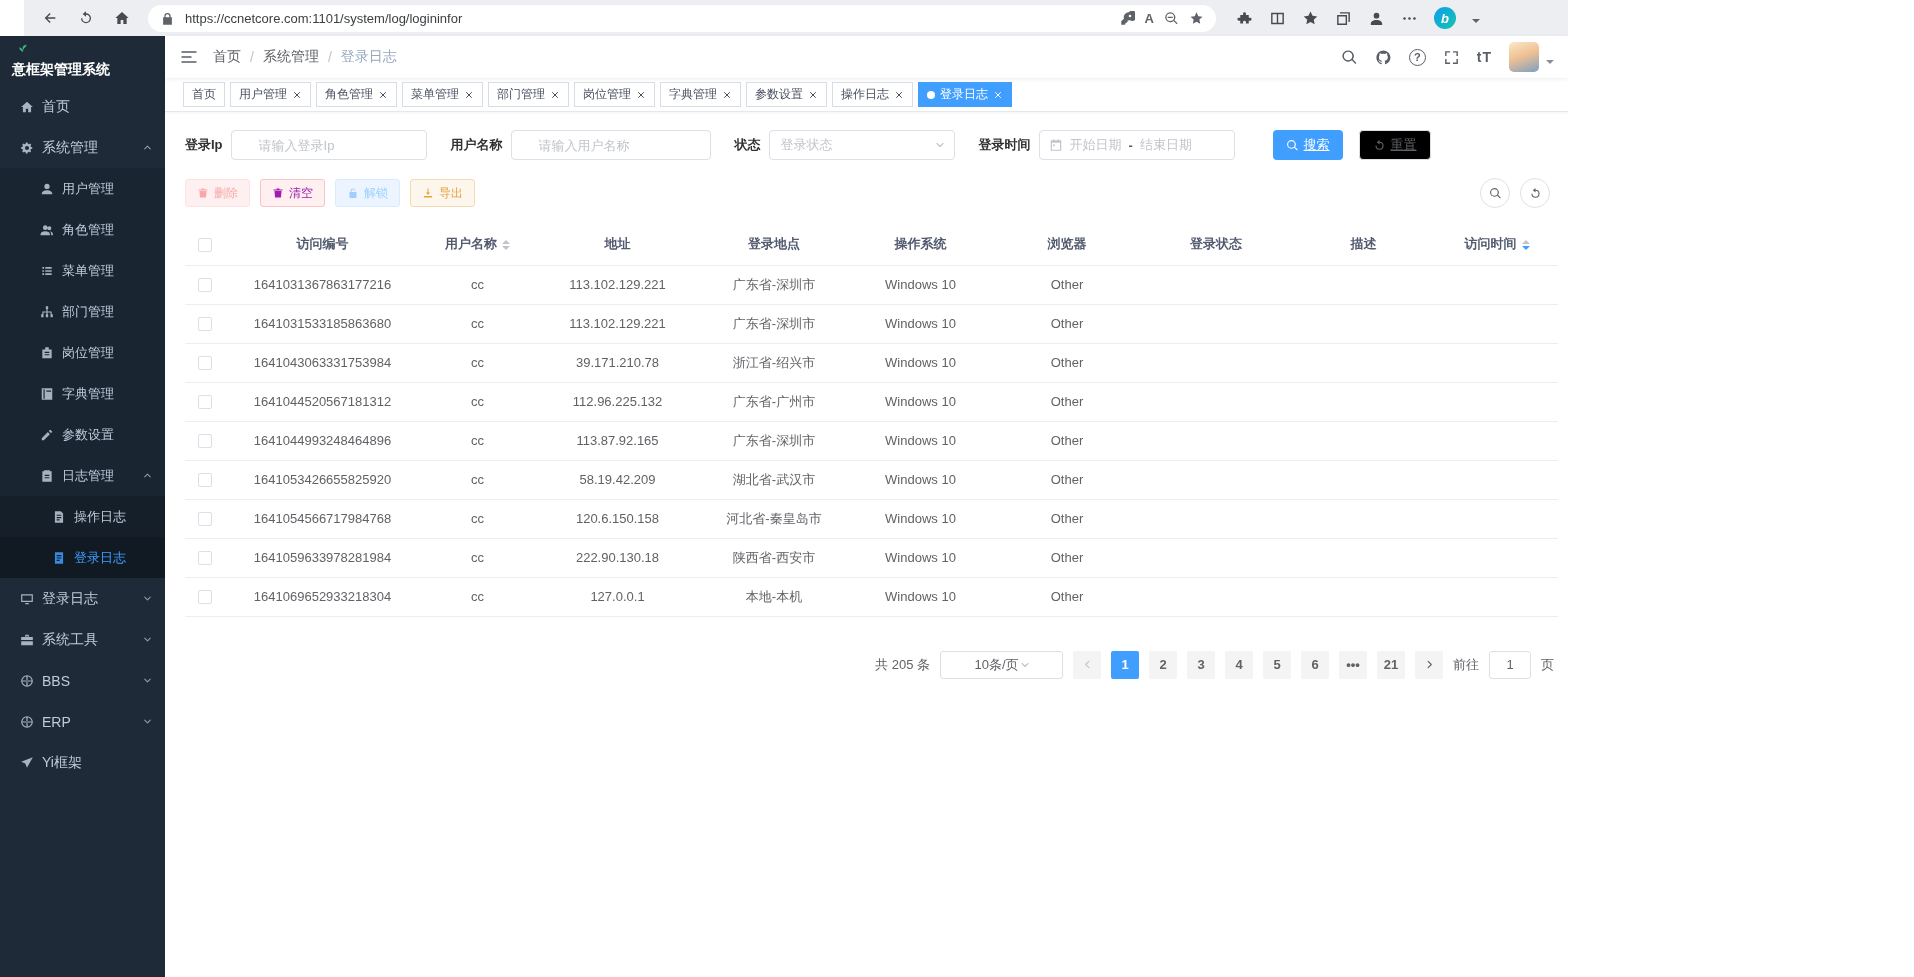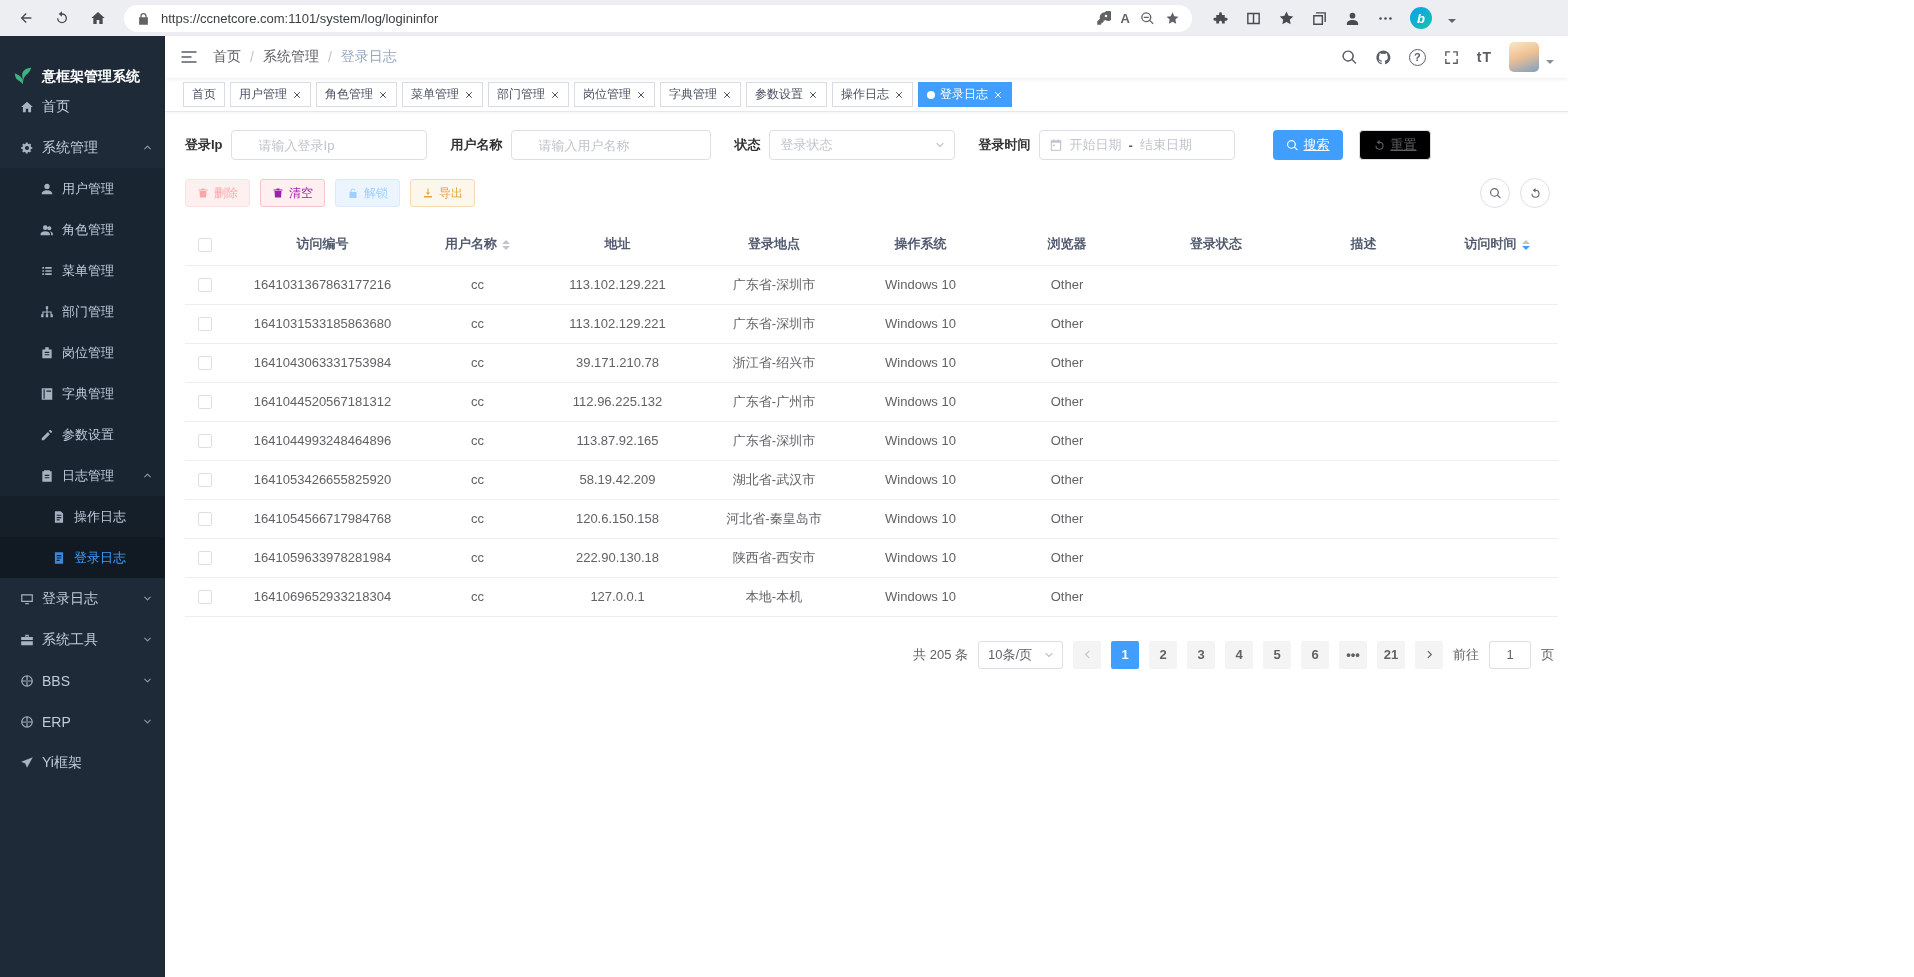--- a/index.html
+++ b/index.html
@@ -5,36 +5,36 @@
   * { box-sizing: border-box; margin: 0; padding: 0; }
   html, body { width: 1914px; height: 977px; background: #fff; }
   body { font-family: "Liberation Sans", "DejaVu Sans", sans-serif; font-size: 13px; color: #606266; }
   svg { display: block; fill: currentColor; }
   button { border: none; background: none; font: inherit; color: inherit; cursor: pointer; }
   input { font: inherit; outline: none; }
 
   .window { width: 1568px; height: 977px; background: #fff; overflow: hidden; }
 
   
-  .chrome { height: 36px; background: #eceef2; display: flex; align-items: center; padding: 0 10px; gap: 4px; }
+  .chrome { height: 36px; background: #eceef2; display: flex; align-items: center; padding: 0 10px; gap: 4px; margin-left: 24px; }
   .chrome-btn { width: 32px; height: 28px; border-radius: 6px; display: flex; align-items: center; justify-content: center; color: #474b50; flex: 0 0 auto; }
   .chrome-btn svg { width: 16px; height: 16px; }
   .url-pill { width: 1068px; height: 27px; background: #fff; border-radius: 14px; display: flex; align-items: center; padding: 0 12px; gap: 10px; margin-left: 6px; color: #474b50; }
   .url-text { flex: 1; font-size: 13px; color: #3c4043; white-space: nowrap; overflow: hidden; }
   .pill-icon { width: 15px; height: 15px; color: #5f6368; flex: 0 0 auto; }
   .glyph-a { font-size: 13px; font-weight: bold; color: #5f6368; }
   .chrome-right { display: flex; align-items: center; gap: 16px; margin-left: 16px; color: #474b50; }
   .chrome-right svg { width: 17px; height: 17px; }
   .bing { width: 22px; height: 22px; border-radius: 50%; background: linear-gradient(135deg, #0b9ff0, #18c3aa); color: #fff; display: flex; align-items: center; justify-content: center; font-size: 13px; font-weight: bold; font-style: italic; }
   .mini-caret { width: 0; height: 0; border: 4px solid transparent; border-top-color: #5f6368; margin-top: 10px; }
 
   
   .app { display: flex; height: 941px; }
   .sidebar { width: 165px; background: #1e2a38; color: #bfcbd9; flex: 0 0 auto; }
-  .logo { height: 50px; display: flex; align-items: flex-end; gap: 8px; padding: 0 12px; color: #fff; font-size: 14px; font-weight: bold; }
+  .logo { height: 50px; display: flex; align-items: flex-start; gap: 8px; padding: 7px 12px; color: #fff; font-size: 14px; font-weight: bold; flex-direction: column; }
   .logo svg { width: 22px; height: 22px; }
   .menu-item { height: 41px; display: flex; align-items: center; gap: 8px; padding: 0 12px 0 20px; font-size: 14px; cursor: pointer; }
   .menu-item .mi { width: 14px; height: 14px; opacity: .85; flex: 0 0 auto; }
   .menu-item .chev { width: 11px; height: 11px; margin-left: auto; opacity: .7; }
   .menu-item .chev path { fill: none; stroke: currentColor; stroke-width: 2.4; stroke-linecap: round; stroke-linejoin: round; }
   .lvl1 { padding-left: 40px; font-size: 13px; background: #1a2532; }
   .lvl2 { padding-left: 52px; font-size: 13px; background: #151f2a; }
   .menu-item.active { color: #409eff; background: #111922; }
 
   .main { flex: 1; min-width: 0; display: flex; flex-direction: column; background: #fff; }
@@ -97,22 +97,22 @@
   .grid th { padding: 11px 4px; color: #515a6e; font-weight: bold; border-bottom: 1px solid #ebeef5; text-align: center; white-space: nowrap; }
   .grid td { padding: 10px 4px; color: #606266; border-bottom: 1px solid #ebeef5; text-align: center; white-space: nowrap; }
   .cb { width: 14px; height: 14px; border: 1px solid #dcdfe6; border-radius: 2px; background: #fff; display: inline-block; vertical-align: middle; cursor: pointer; }
   .sort { display: inline-flex; flex-direction: column; vertical-align: middle; margin-left: 5px; }
   .sort i { width: 0; height: 0; border: 4px solid transparent; display: block; }
   .sort .up { border-bottom-color: #c0c4cc; margin-bottom: 2px; }
   .sort .down { border-top-color: #c0c4cc; }
   .sort.desc .down { border-top-color: #409eff; }
 
   
-  .pagination { margin-top: 24px; display: flex; align-items: center; justify-content: flex-end; gap: 10px; padding-right: 4px; color: #606266; }
-  .size-select { width: 85px; height: 28px; border: 1px solid #dcdfe6; border-radius: 3px; display: flex; align-items: center; justify-content: space-between; padding: 0 7px 0 9px; color: #606266; cursor: pointer; }
+  .pagination { margin-top: 34px; display: flex; align-items: center; justify-content: flex-end; gap: 10px; padding-right: 4px; color: #606266; }
+  .size-select { width: 123px; height: 28px; border: 1px solid #dcdfe6; border-radius: 3px; display: flex; align-items: center; justify-content: center; padding: 0 7px 0 9px; color: #606266; cursor: pointer; }
   .size-select .sel-caret { color: #c0c4cc; width: 12px; height: 12px; }
   .pg { min-width: 28px; height: 28px; background: #f4f4f5; color: #606266; border-radius: 2px; display: inline-flex; align-items: center; justify-content: center; font-weight: bold; padding: 0 4px; }
   .pg.active { background: #409eff; color: #fff; }
   .pg svg { width: 11px; height: 11px; }
   .pg svg path { fill: none; stroke: currentColor; stroke-width: 2.4; stroke-linecap: round; stroke-linejoin: round; }
   .pg-prev { color: #c0c4cc; }
   .pages { display: inline-flex; gap: 10px; }
   .goto-input { width: 42px; height: 28px; border: 1px solid #dcdfe6; border-radius: 3px; text-align: center; color: #606266; }
 </style>
 </head>

